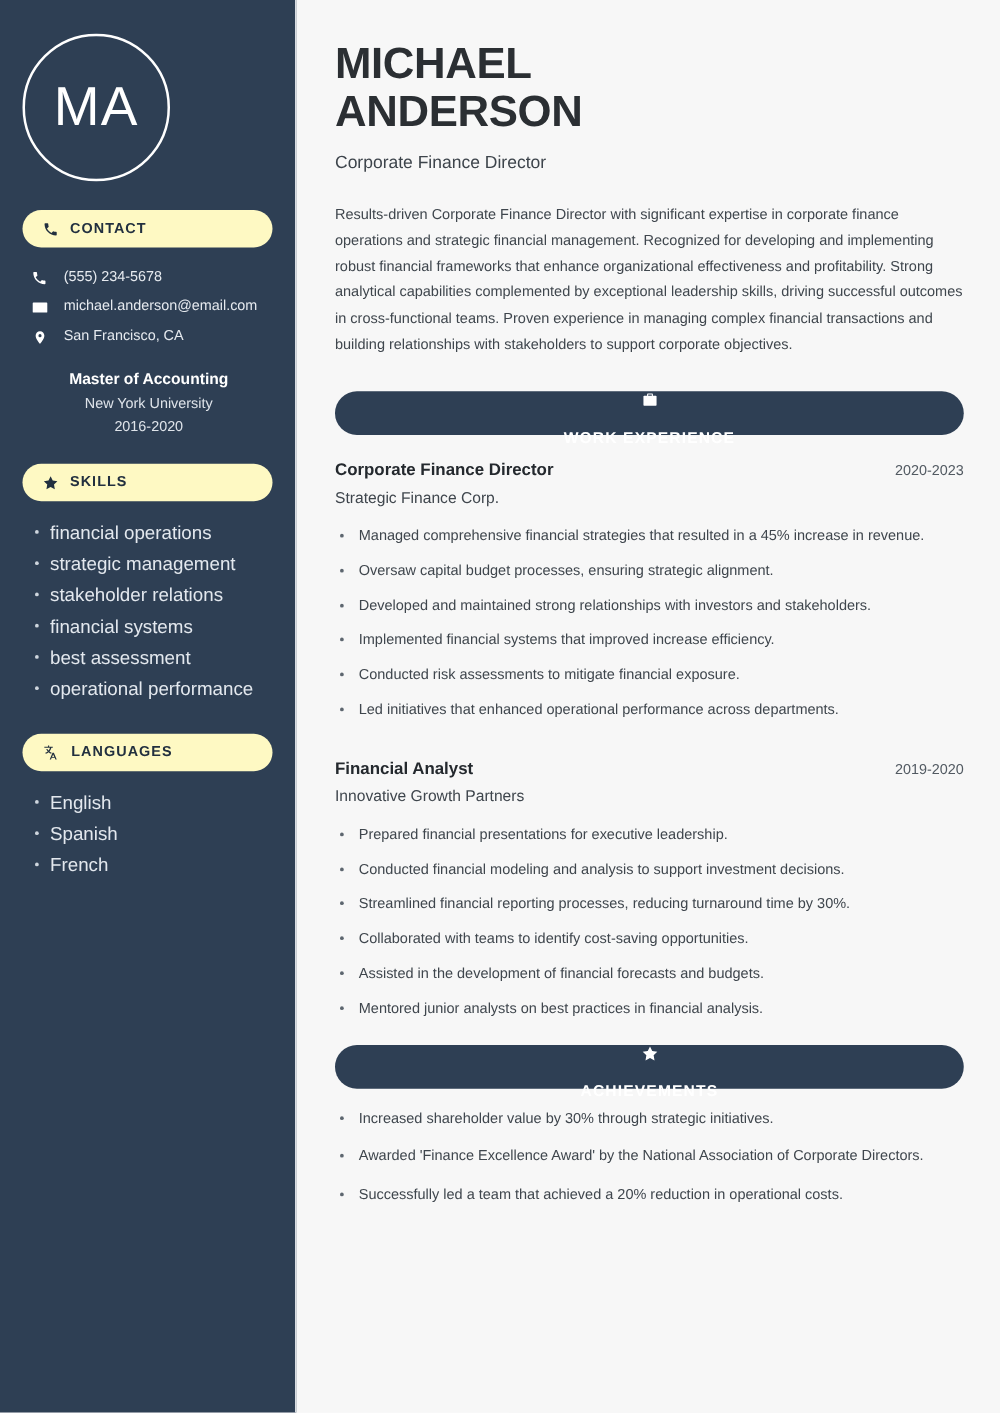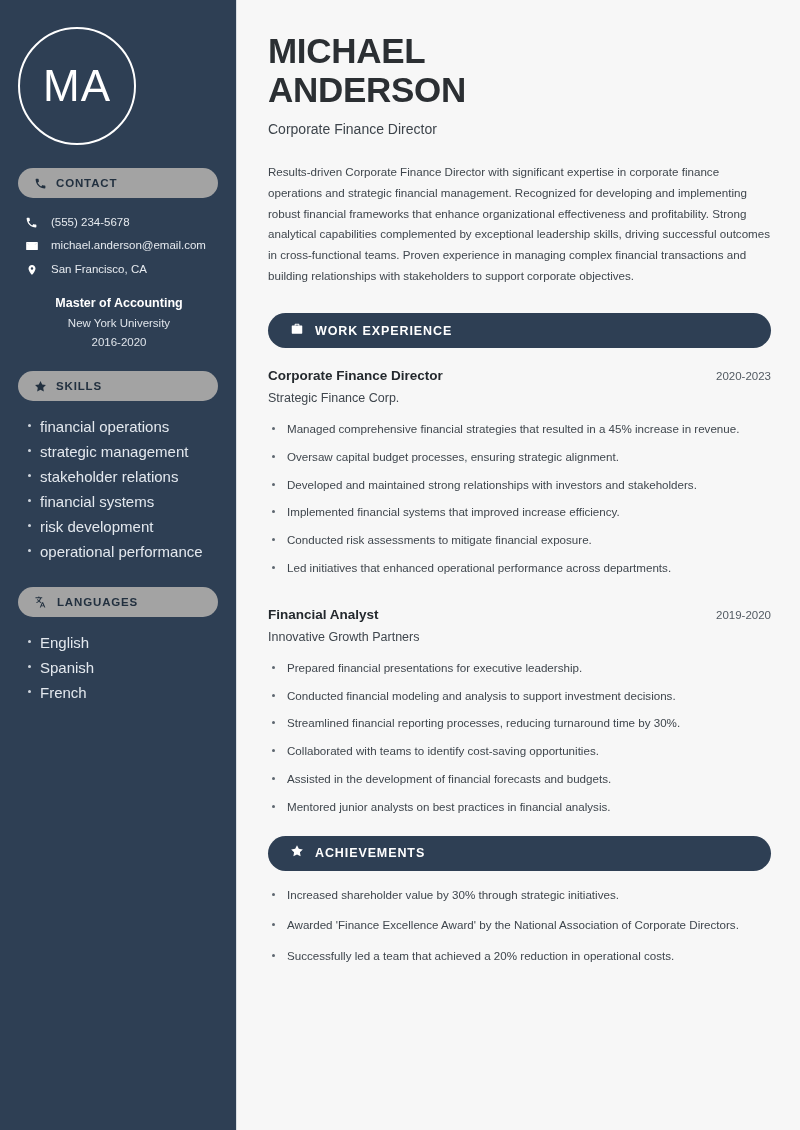--- a/index.html
+++ b/index.html
@@ -25,21 +25,21 @@
     width:118px; height:118px; border-radius:50%;
     border:2px solid #ffffff;
     display:flex; align-items:center; justify-content:center;
   }
   .avatar-initials {
     font-size:44px; font-weight:400; letter-spacing:1px; color:#ffffff;
     font-family:"Liberation Sans", sans-serif;
   }
 
   .pill {
-    background:#a3a3a3;
+    background:#fef9c3;
     border-radius:999px;
     height:30px;
     display:flex; align-items:center; gap:9px;
     padding:0 16px;
     margin-top:23px;
     color:#22303f;
   }
   .pill-label {
     font-size:11.5px; font-weight:bold; letter-spacing:0.85px; color:#22303f;
   }
@@ -77,21 +77,21 @@
   .job-title { font-size:14px; color:#3d444b; margin-top:12px; }
 
   .summary {
     margin-top:25px; font-size:11.6px; line-height:1.78; color:#3f464d;
     max-width:505px;
   }
 
   .section-bar {
     background:#2e3f54; color:#fff; border-radius:999px;
     height:35px; display:flex; align-items:center; gap:11px;
-    padding:0 22px; margin-top:27px;
+    padding:0 22px; margin-top:27px;flex-direction:column;
   }
   .section-bar .bar-label {
     font-size:12.5px; font-weight:bold; letter-spacing:0.9px;
   }
 
   .job { margin-top:20px; }
   .job-head { display:flex; justify-content:space-between; align-items:baseline; }
   .job-role { font-size:13.5px; font-weight:bold; color:#24292e; }
   .job-dates { font-size:11.5px; color:#525a62; white-space:nowrap; }
   .job-company { font-size:12.5px; color:#3f464d; margin-top:8px; }
@@ -169,21 +169,21 @@
             <path d="M12 2l3.1 6.3 6.9 1-5 4.9 1.2 6.9-6.2-3.3-6.2 3.3L7 14.2l-5-4.9 6.9-1L12 2z"></path>
           </svg>
       </span>
       <span class="pill-label">SKILLS</span>
     </div>
     <ul class="side-list">
       <li>financial operations</li>
       <li>strategic management</li>
       <li>stakeholder relations</li>
       <li>financial systems</li>
-      <li>risk development</li>
+      <li>best assessment</li>
       <li>operational performance</li>
     </ul>
 
     <div class="pill">
       <span>
         <svg width="14" height="14" viewBox="0 0 24 24" fill="#22303f">
             <path d="M2.5 4h5V2.4h1.6V4h5v1.6h-1.9c-.5 2-1.4 3.6-2.6 4.9.9.7 1.9 1.3 3 1.7l-.7 1.5c-1.3-.5-2.5-1.2-3.5-2.1-1.1.9-2.4 1.7-3.9 2.2l-.7-1.5c1.3-.4 2.4-1 3.4-1.8-.9-1-1.6-2.1-2.1-3.4h1.7c.4.9.9 1.6 1.5 2.3.9-1 1.6-2.2 2-3.8H2.5V4zm11.2 8.4h1.9l3.9 9.2h-1.8l-.9-2.3h-4.2l-.9 2.3h-1.8l3.8-9.2zm.9 2.2-1.4 3.4h2.9l-1.5-3.4z"></path>
           </svg>
       </span>
       <span class="pill-label">LANGUAGES</span>

